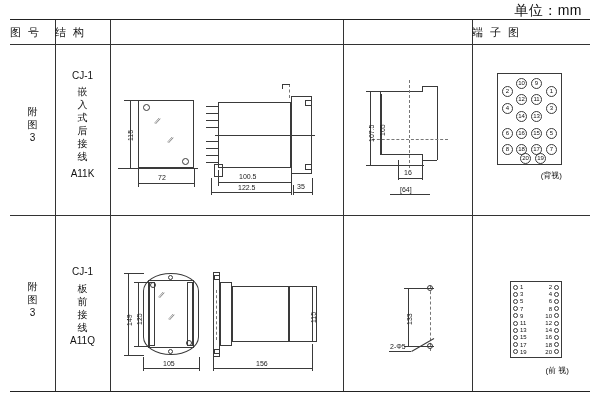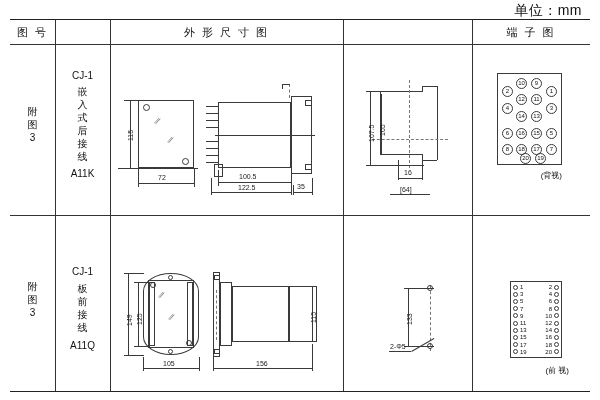--- a/index.html
+++ b/index.html
@@ -22,21 +22,21 @@
   .tbl{
     position:absolute;left:10px;top:19px;width:580px;height:371px;
     border-top:1.6px solid #222;border-bottom:1.6px solid #222;
   }
   .vline{position:absolute;top:0;bottom:0;width:1px;background:#333;}
   .hline{position:absolute;left:0;right:0;height:1px;background:#333;}
 
   .hdr-row{position:absolute;left:0;top:0;width:100%;height:24px;}
   .hdr-cell{
     position:absolute;top:0;height:24px;line-height:24px;
-    text-align:center;font-size:11px;color:#111;
+    font-size:11px;color:#111;
     letter-spacing:2px;
   }
 
   
   .vtext{
     position:absolute;text-align:center;font-size:10px;line-height:13px;
     color:#111;letter-spacing:0;
   }
   .vtext span{display:block;}
 
@@ -85,21 +85,21 @@
     <div class="vline" style="left:45px;"></div>
     <div class="vline" style="left:100px;"></div>
     <div class="vline" style="left:333px;"></div>
     <div class="vline" style="left:462px;"></div>
 
     <div class="hline" style="top:24px;"></div>
     <div class="hline" style="top:195px;"></div>
 
     <div class="hdr-row">
       <div class="hdr-cell" style="left:0px;width:45px;">图 号</div>
-      <div class="hdr-cell" style="left:100px;width:233px;">外 形 尺 寸 图</div>
+      <div class="hdr-cell" style="left:45px;width:55px;">结 构</div>
       <div class="hdr-cell" style="left:462px;width:118px;">端 子 图</div>
     </div>
 
     <div class="vtext" style="left:0px;top:85px;width:45px;">
       <span>附</span>
       <span>图</span>
       <span>3</span>
     </div>
 
     <div class="vtext" style="left:45px;top:49px;width:55px;">
@@ -235,21 +235,21 @@
       <span>图</span>
       <span>3</span>
     </div>
 
     <div class="vtext" style="left:45px;top:245px;width:55px;">
       <span style="margin-bottom:4px;">CJ-1</span>
       <span>板</span>
       <span>前</span>
       <span>接</span>
       <span>线</span>
-      <span style="margin-top:5px;">A11Q</span>
+      <span style="">A11Q</span>
     </div>
 
     <div>
       <div class="rect" style="left:133px;top:253px;width:56px;height:82px;border-radius:28px/18px;"></div>
       <div class="rect" style="left:138px;top:260px;width:46px;height:68px;"></div>
       <div class="circ" style="left:158px;top:255px;width:5px;height:5px;"></div>
       <div class="circ" style="left:158px;top:329px;width:5px;height:5px;"></div>
       <div class="circ" style="left:140px;top:262px;width:6px;height:6px;"></div>
       <div class="circ" style="left:176px;top:320px;width:6px;height:6px;"></div>
 

